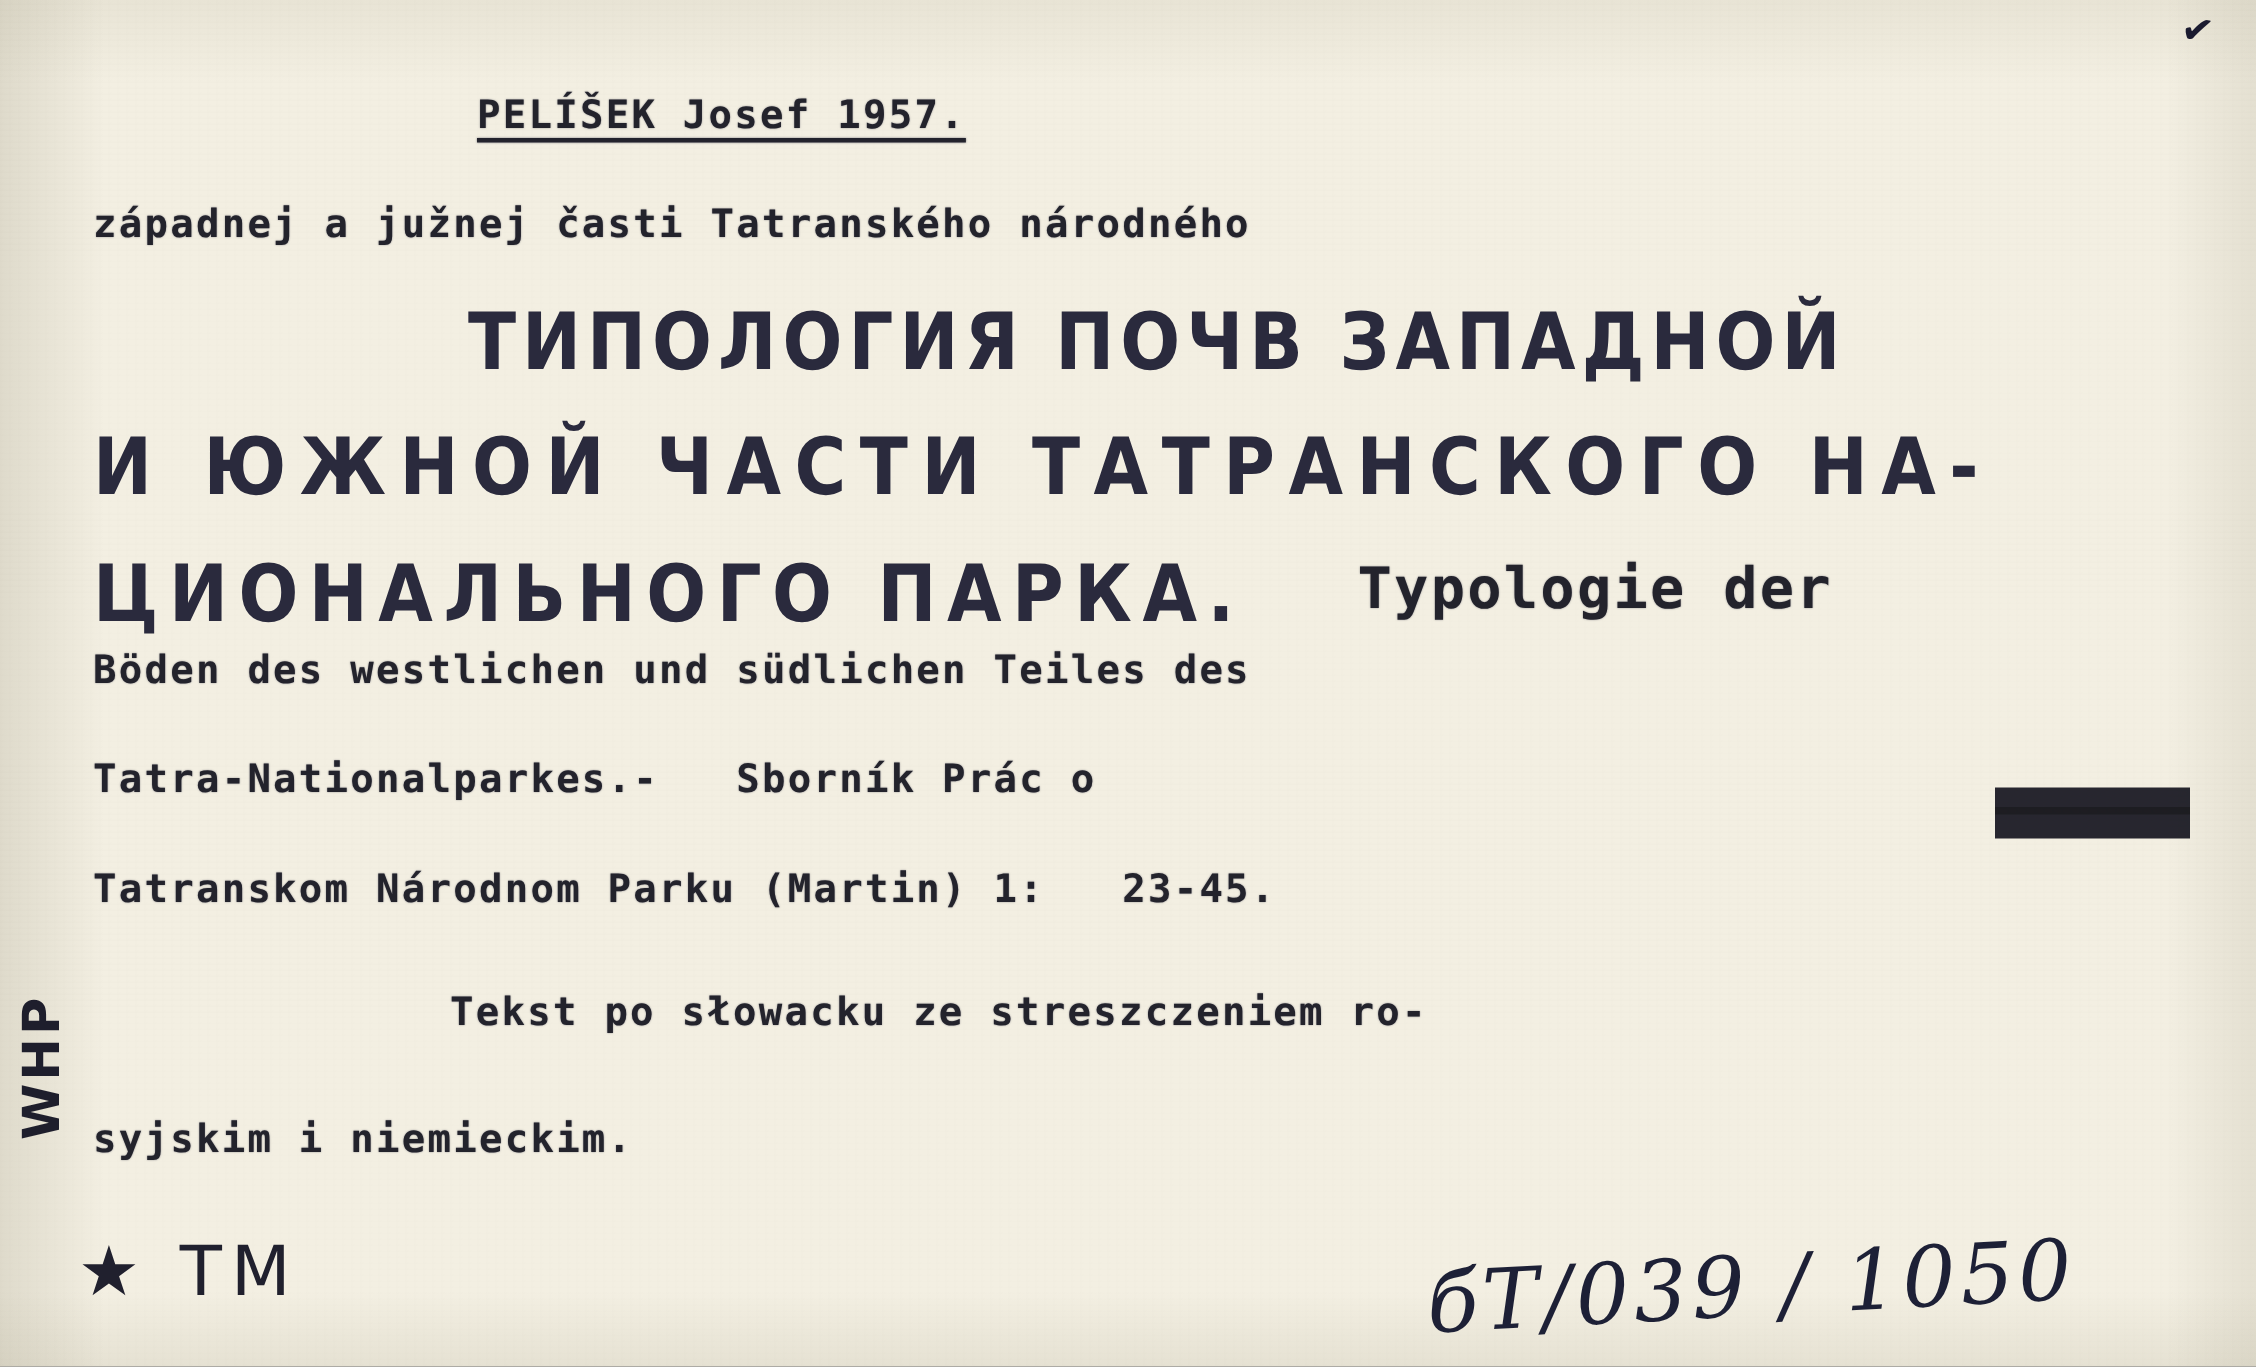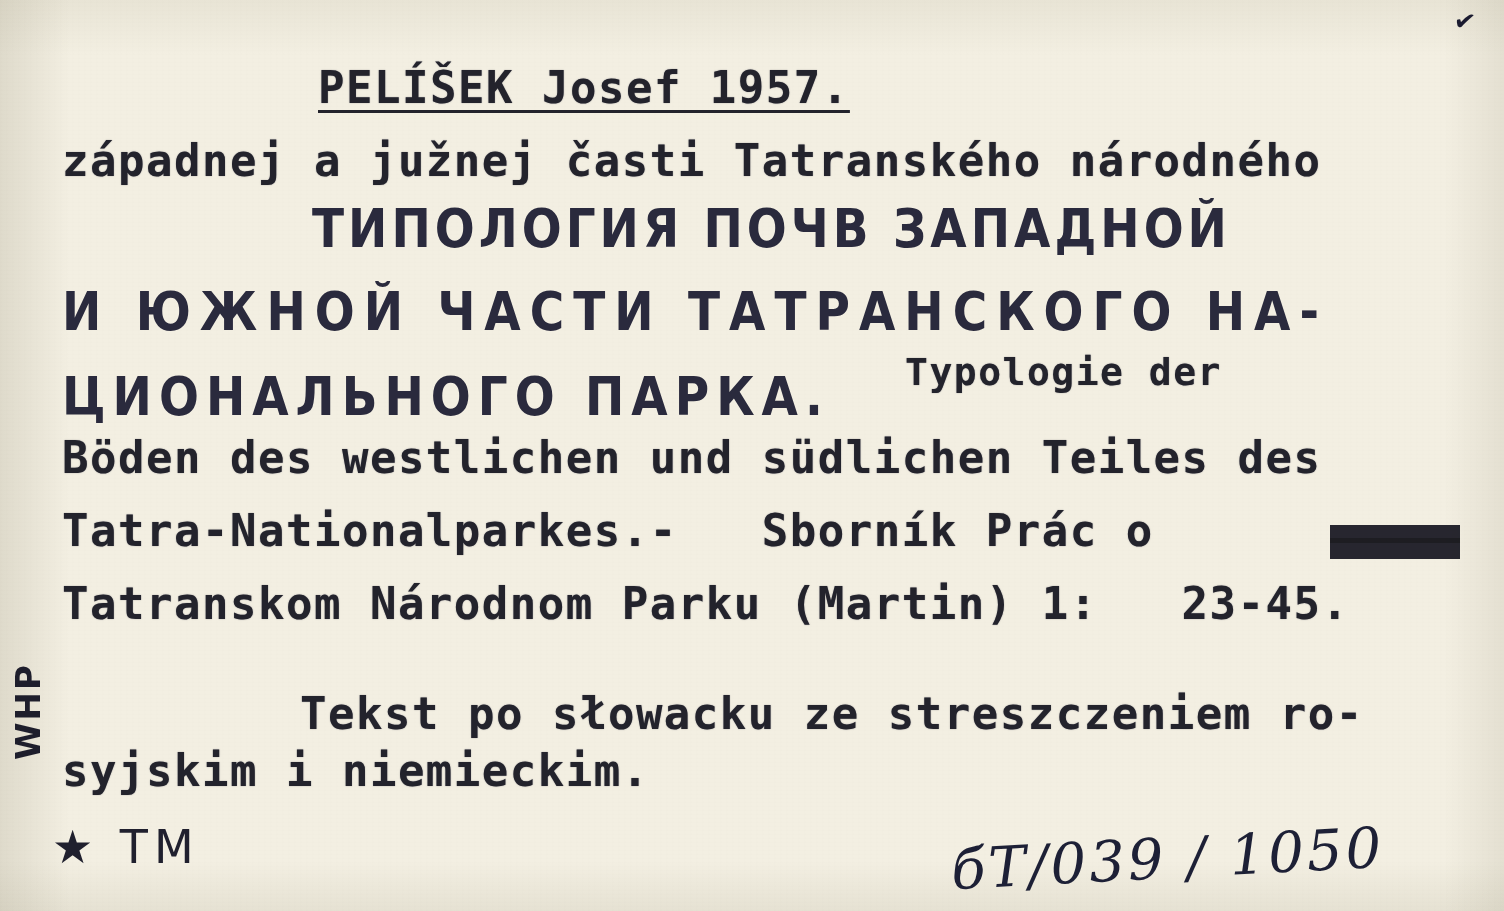--- a/index.html
+++ b/index.html
@@ -40,30 +40,30 @@
   .typed {
     position: absolute;
     color: #23232c;
     font-family: "DejaVu Sans Mono", monospace;
     font-weight: bold;
     letter-spacing: 1.5px;
     white-space: pre;
     text-shadow: 0 0 1.2px rgba(40,40,60,0.55);
   }
 
-  .line { left: 62px; font-size: 44px; }
+  .line { left: 62px; font-size: 26px; }
 
   .l1  { top: 62px;  left: 318px; }
   .l1b { top: 62px;  left: 940px; }
   .l2  { top: 135px; }
   .l3  { top: 207px; }
   .l5  { top: 432px; }
   .l6  { top: 505px; }
   .l7  { top: 578px; }
-  .l8  { top: 660px; left: 300px; margin-top: 28px; }
+  .l8  { top: 660px; left: 300px; }
   .l9  { top: 745px; text-align: center; }
 
   .underline {
     text-decoration: underline;
     text-underline-offset: 7px;
     text-decoration-thickness: 3px;
   }
 
   
   .cyr {
@@ -84,21 +84,21 @@
   .tail-typed {
     position: absolute;
     color: #23232c;
     font-family: "DejaVu Sans Mono", monospace;
     font-weight: bold;
     letter-spacing: 1.5px;
     white-space: pre;
     font-size: 38px;
     text-shadow: 0 0 1.2px rgba(40,40,60,0.55);
   }
-  .t1 { top: 350px; left: 905px; }
+  .t1 { top: 370px; left: 905px; }
 
   
   .redaction {
     position: absolute;
     top: 525px;
     left: 1330px;
     width: 130px;
     height: 34px;
     background: #161620;
     opacity: .92;

